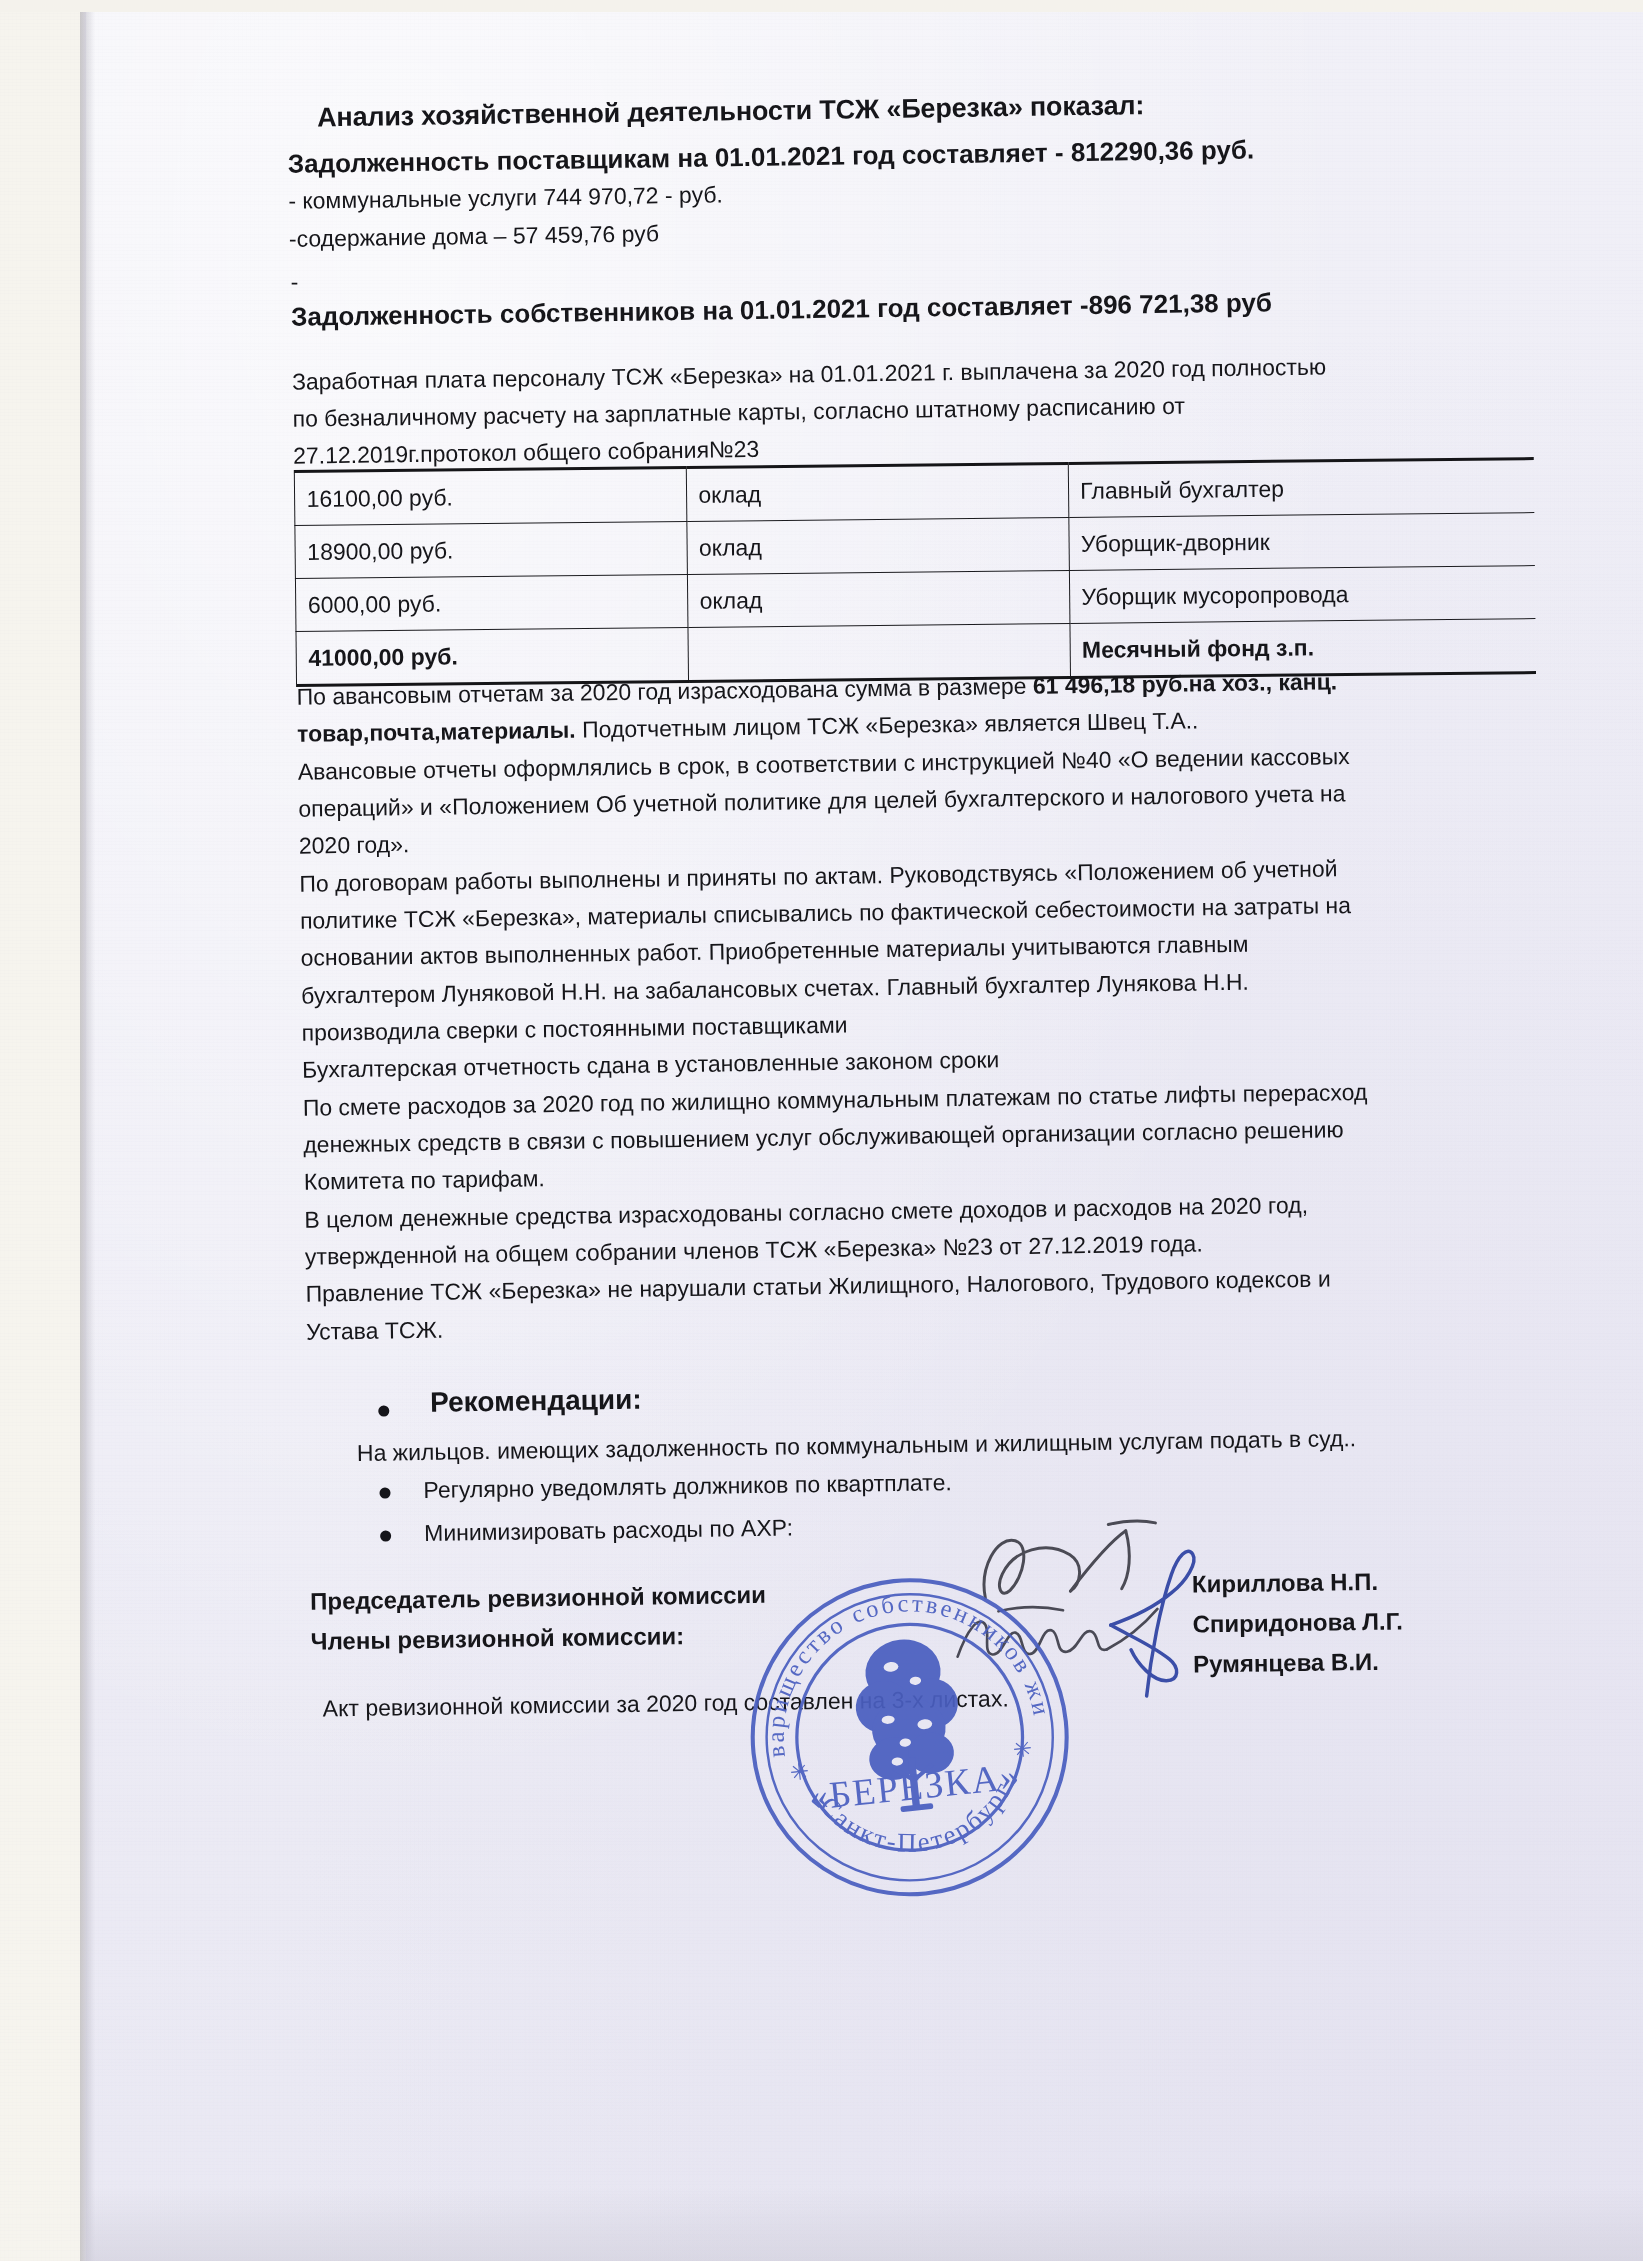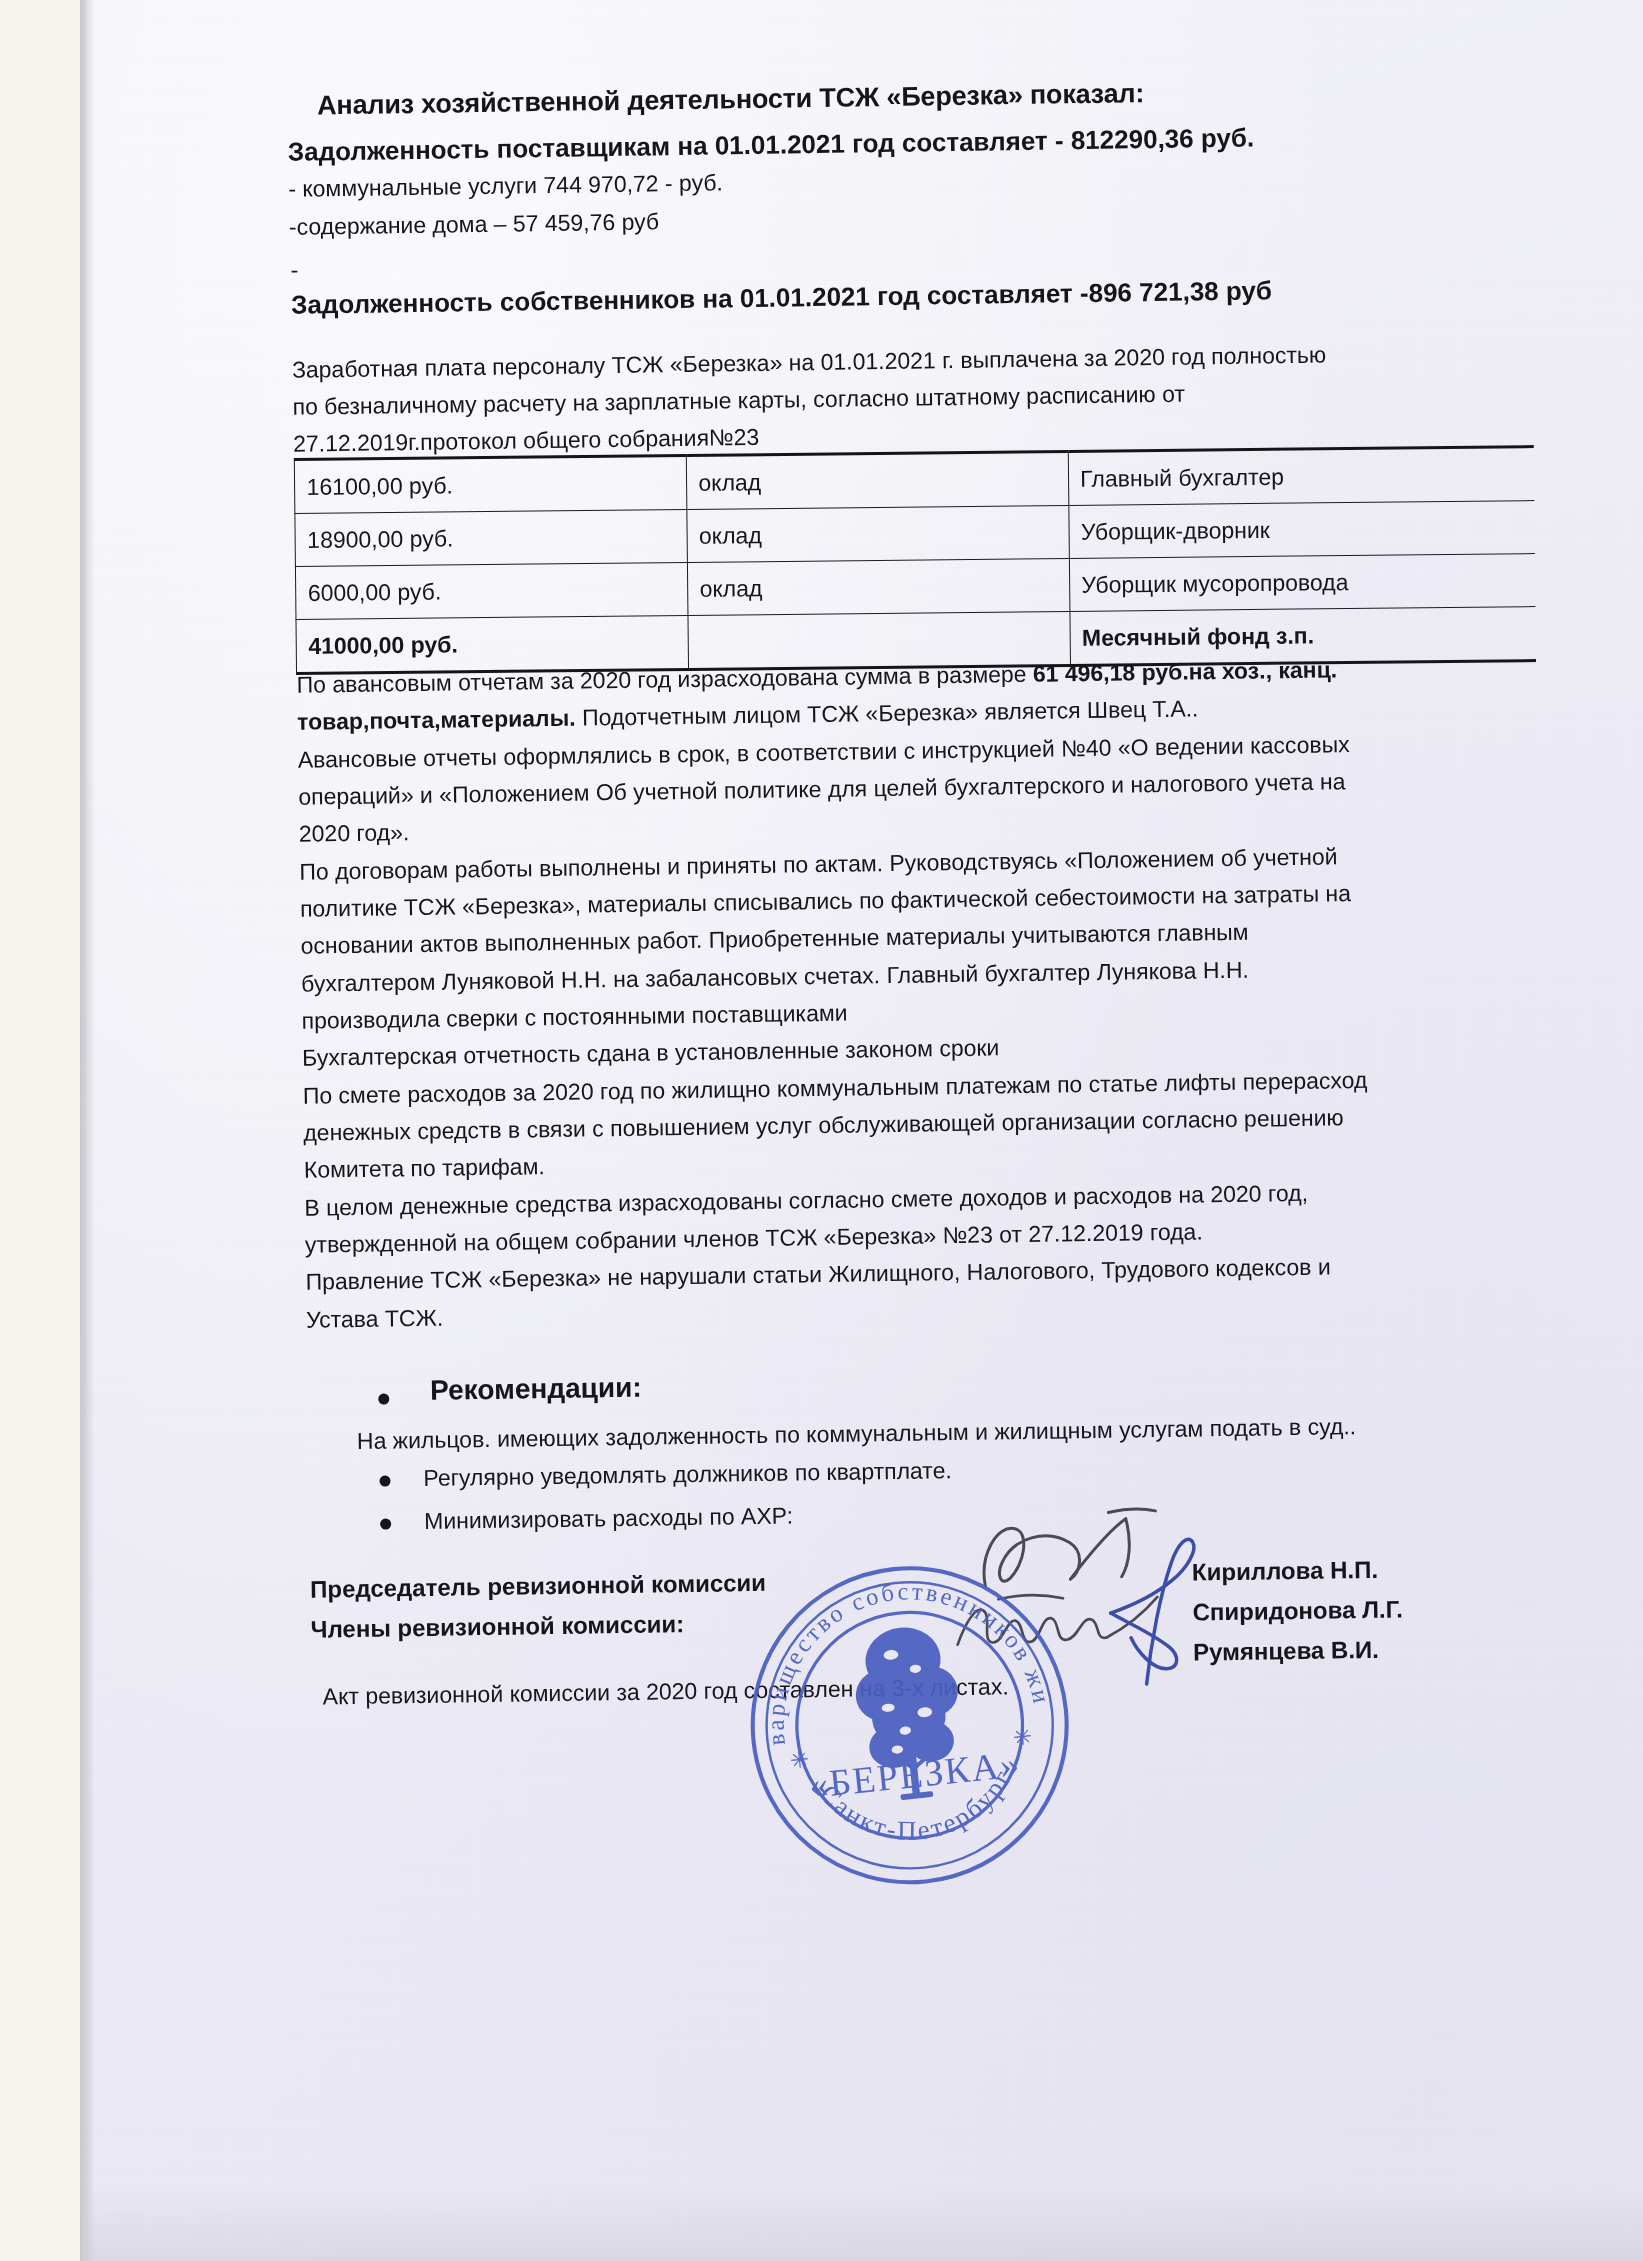--- a/index.html
+++ b/index.html
@@ -6,21 +6,21 @@
   html,body{margin:0;padding:0;}
   body{
     width:1643px;height:2261px;
     background:#f4f2ec;
     font-family:"Liberation Sans","DejaVu Sans",sans-serif;
     overflow:hidden;
     position:relative;
   }
   
   #scan-area{position:absolute;inset:0;background:
-      linear-gradient(90deg,#f6f4ee 0px,#f6f4ee 80px,#eceaf4 86px,#eceaf4 100%);}
+      linear-gradient(90deg,#f6f4ee 0px,#f6f4ee 80px,#eceaf4 86px,#eceaf4 100%); margin-top: 12px;}
   #page-sheet{
     position:absolute;left:86px;top:0;width:1557px;height:2261px;
     background:#e9e8f3;
   }
   #page-sheet:after{
     content:"";position:absolute;inset:0;
     background:
       radial-gradient(ellipse at 20% 10%, rgba(255,255,255,.65) 0%, rgba(255,255,255,0) 55%),
       radial-gradient(ellipse at 85% 92%, rgba(228,226,240,.8) 0%, rgba(255,255,255,0) 60%),
       linear-gradient(160deg, rgba(255,255,255,.45), rgba(226,224,238,.25));

